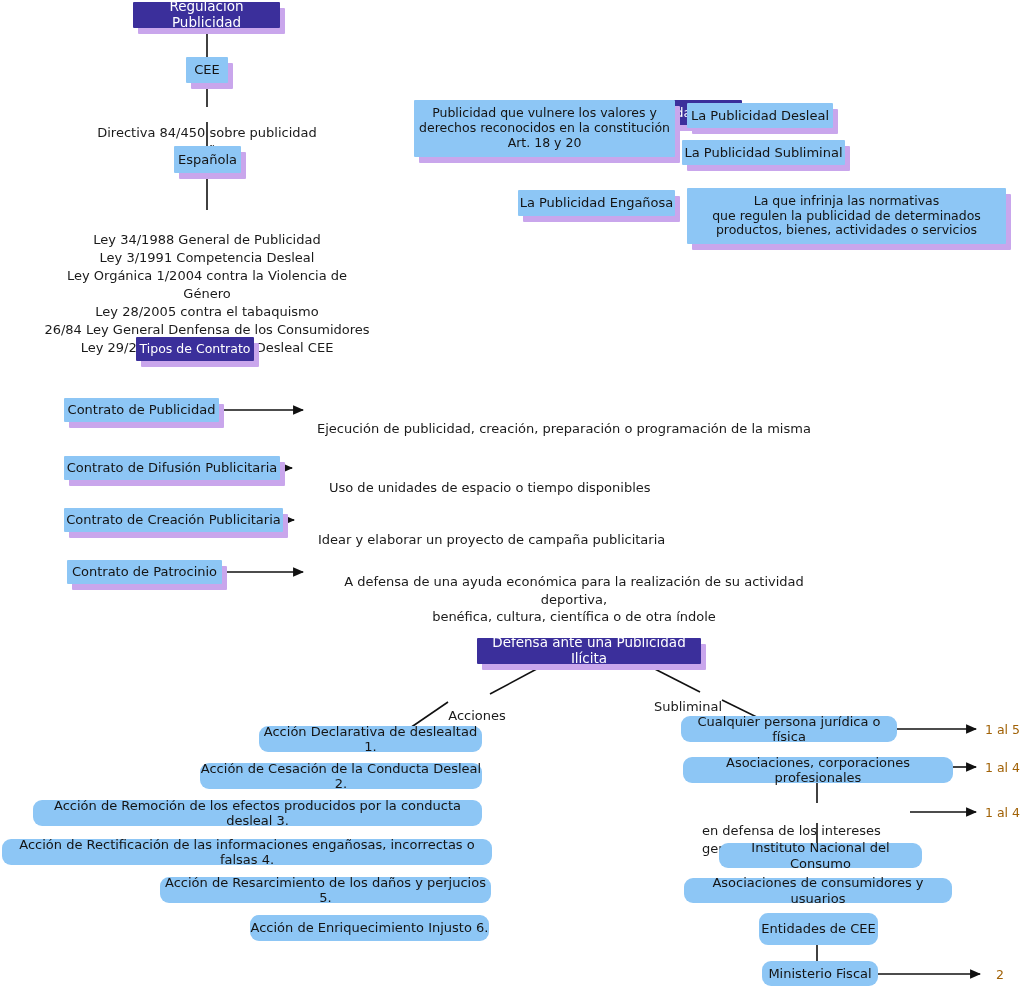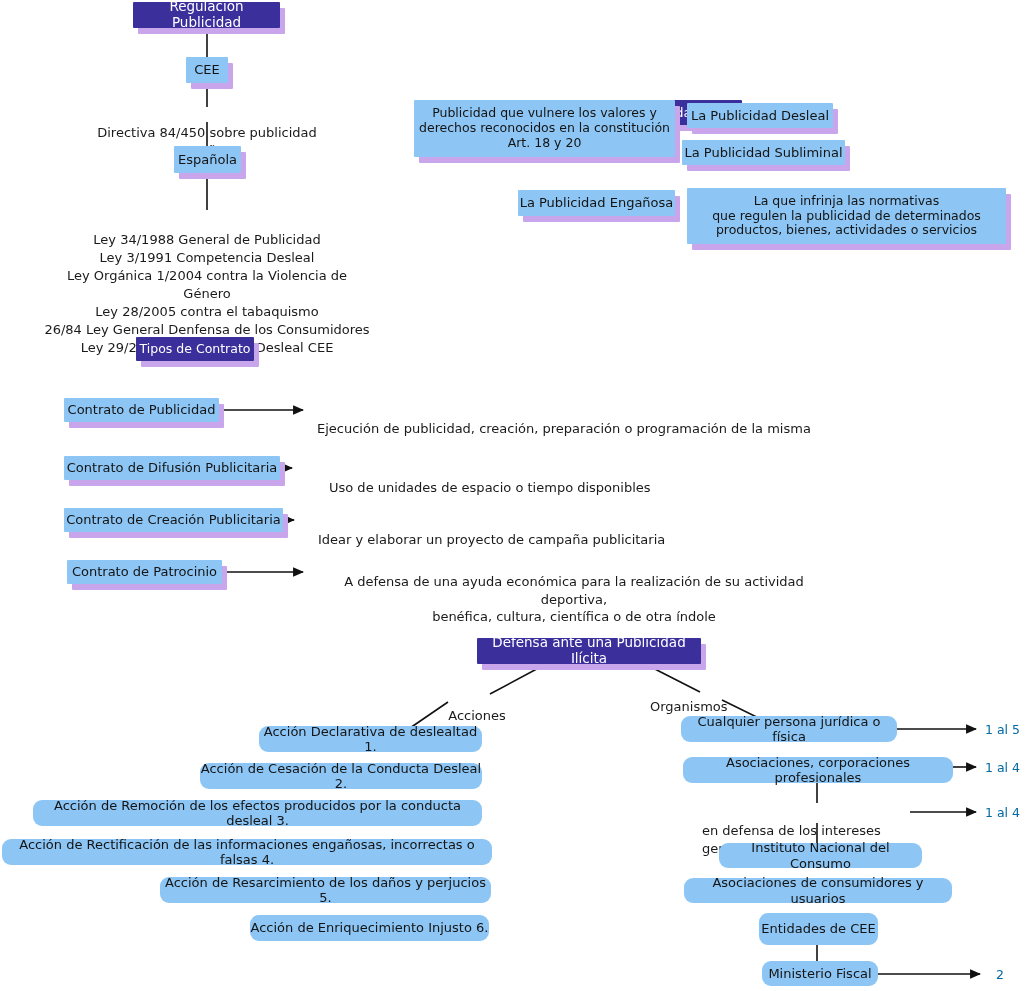--- a/index.html
+++ b/index.html
@@ -69,21 +69,21 @@
     line-height: 1.33;
     white-space: pre-line;
     z-index: 2;
   }
   .label.center { text-align: center; }
   .label.left   { text-align: left; }
 
   .legend-num {
     position: absolute;
     font-size: 12.5px;
-    color: #0369a1;
+    color: #a16207;
     z-index: 2;
   }
 </style>
 </head>
 <body>
 
 <div id="canvas">
 
   <svg class="lines" viewBox="0 0 1033 991">
     <defs>
@@ -204,21 +204,21 @@
   </div>
 
   <div class="node dark" style="left:477px; top:638px; width:224px; height:26px;">
     <span>Defensa ante una Publicidad Ilícita</span>
   </div>
 
   <div class="label center" style="left:447px; top:690px; width:60px;">
     <span>Acciones</span>
   </div>
   <div class="label center" style="left:650px; top:681px; width:76px;">
-    <span>Organismos</span>
+    <span>Subliminal</span>
   </div>
 
   <div class="node blue-flat" style="left:259px; top:726px; width:223px; height:26px;align-items:center;">
     <span>Acción Declarativa de deslealtad 1.</span>
   </div>
   <div class="node blue-flat" style="left:200px; top:763px; width:282px; height:26px;">
     <span>Acción de Cesación de la Conducta Desleal 2.</span>
   </div>
   <div class="node blue-flat" style="left:33px; top:800px; width:449px; height:26px;">
     <span>Acción de Remoción de los efectos producidos por la conducta desleal 3.</span>

